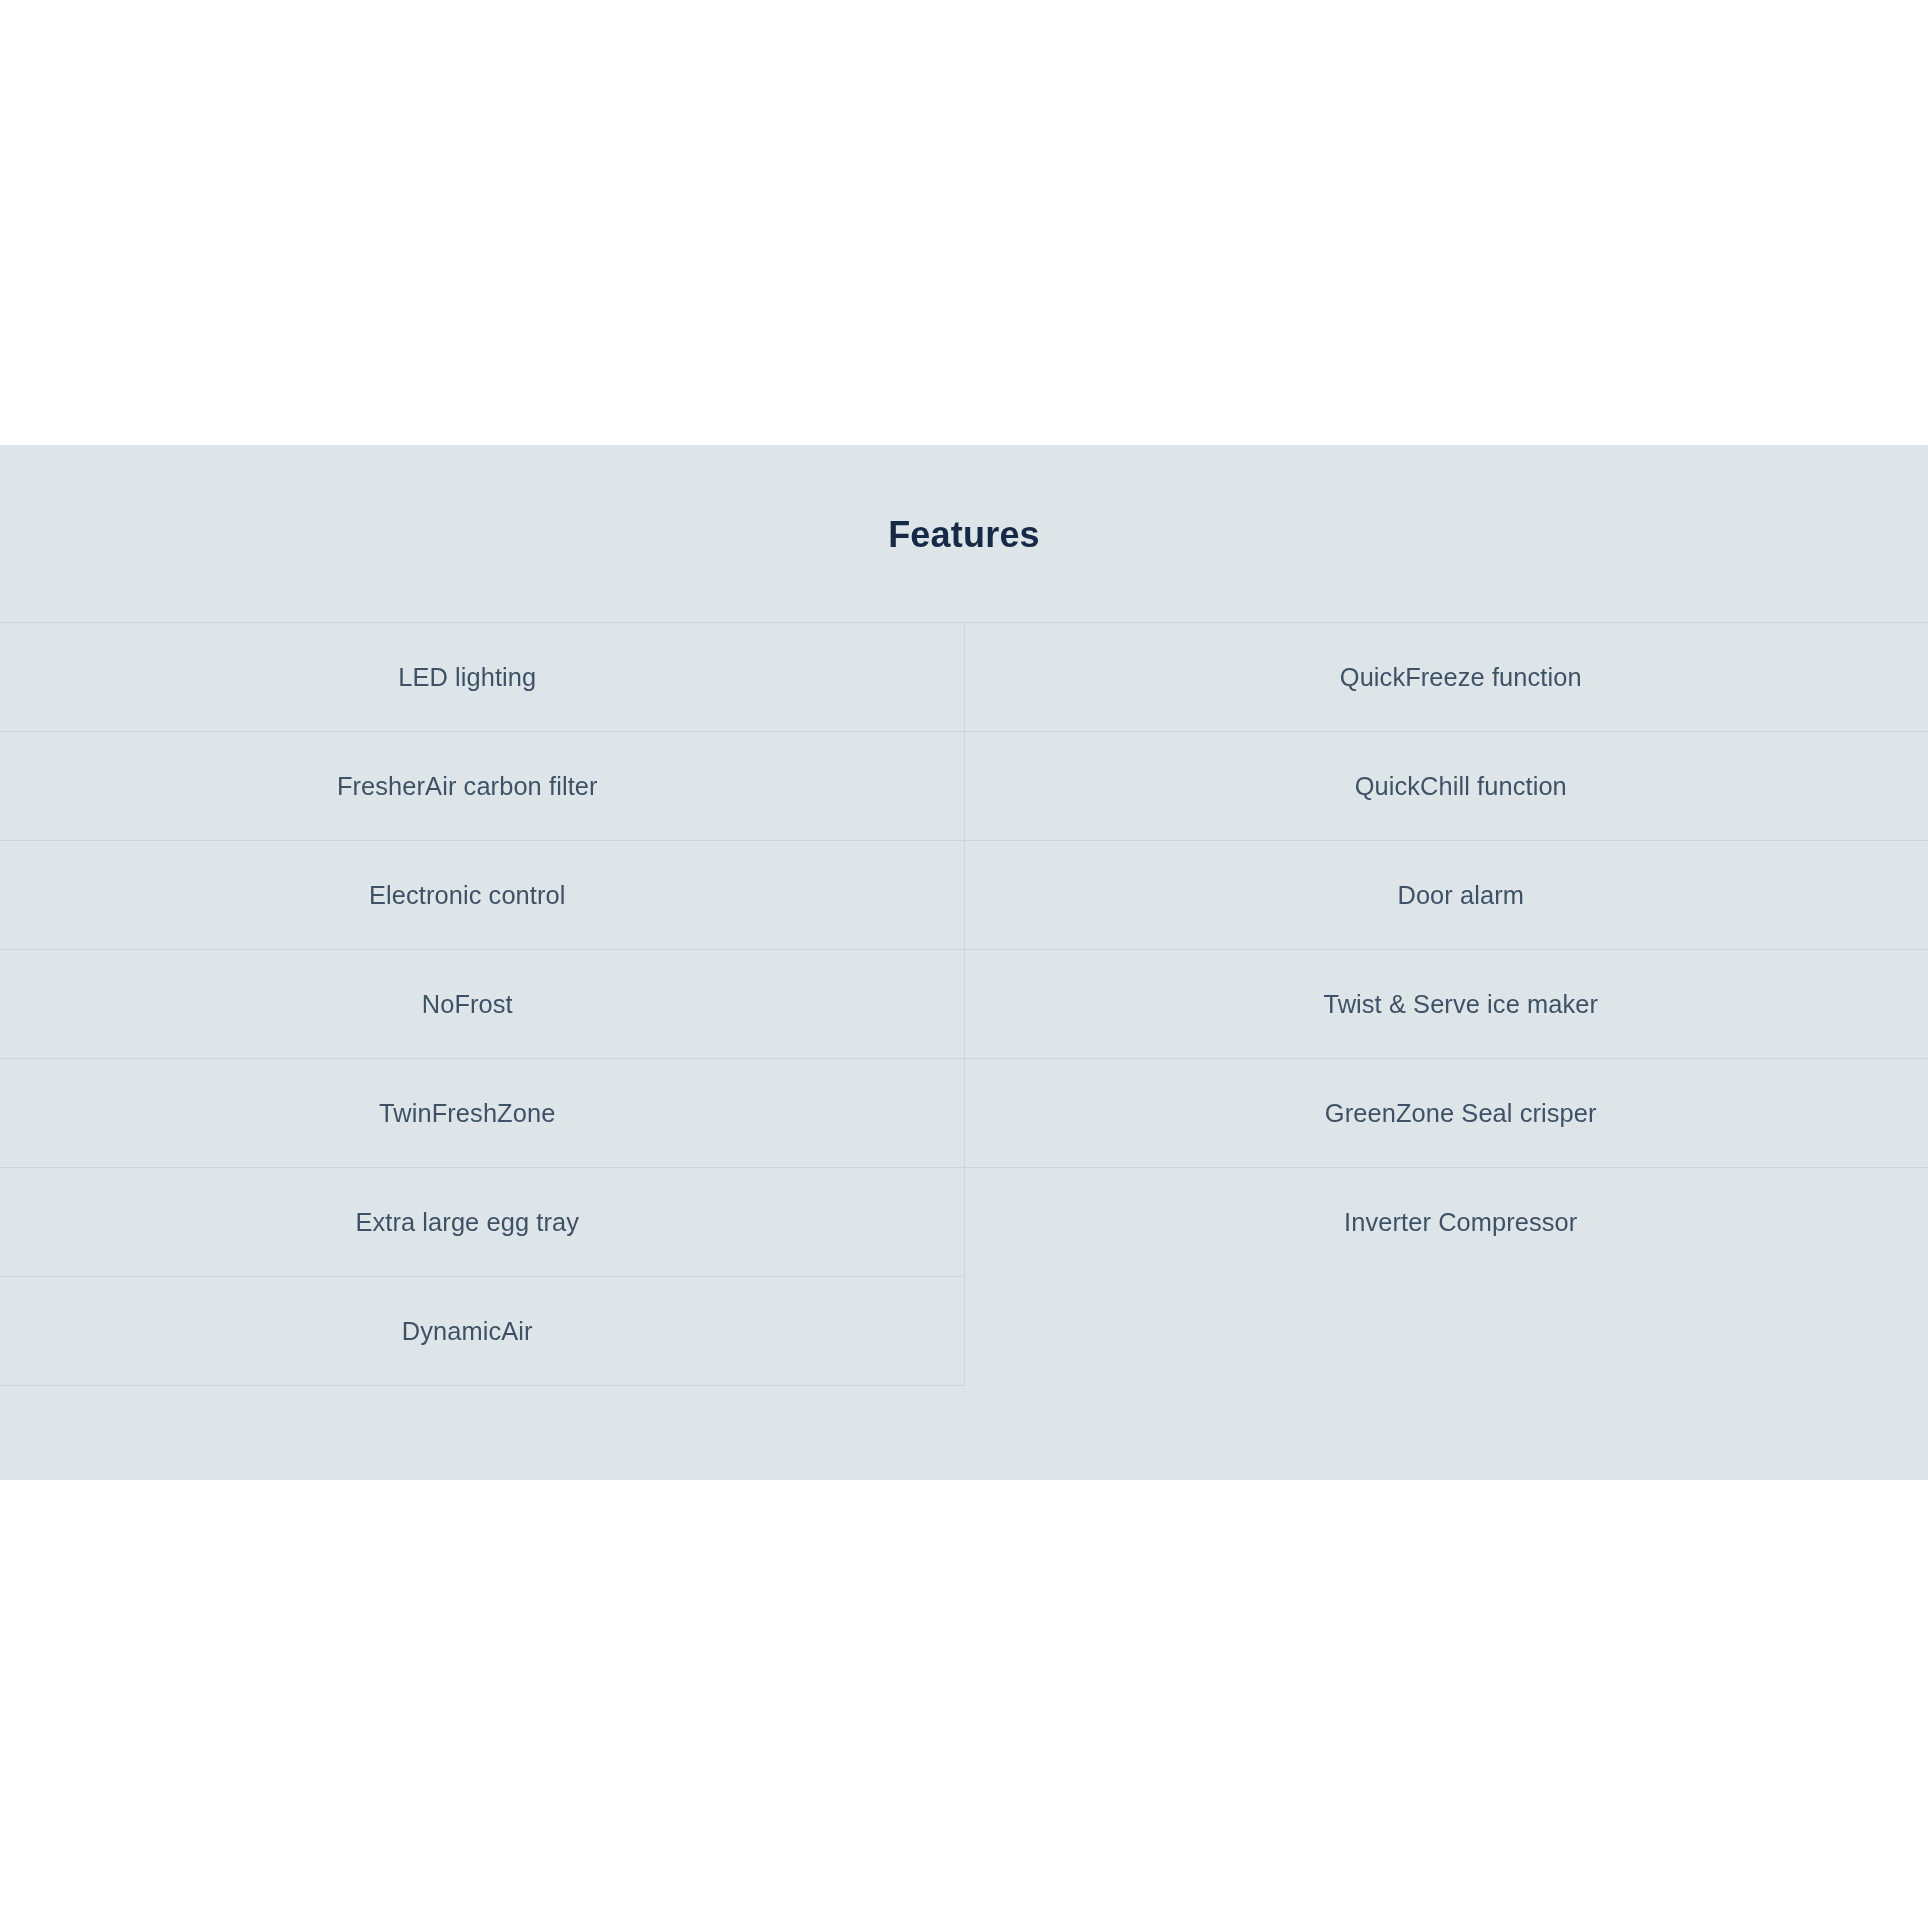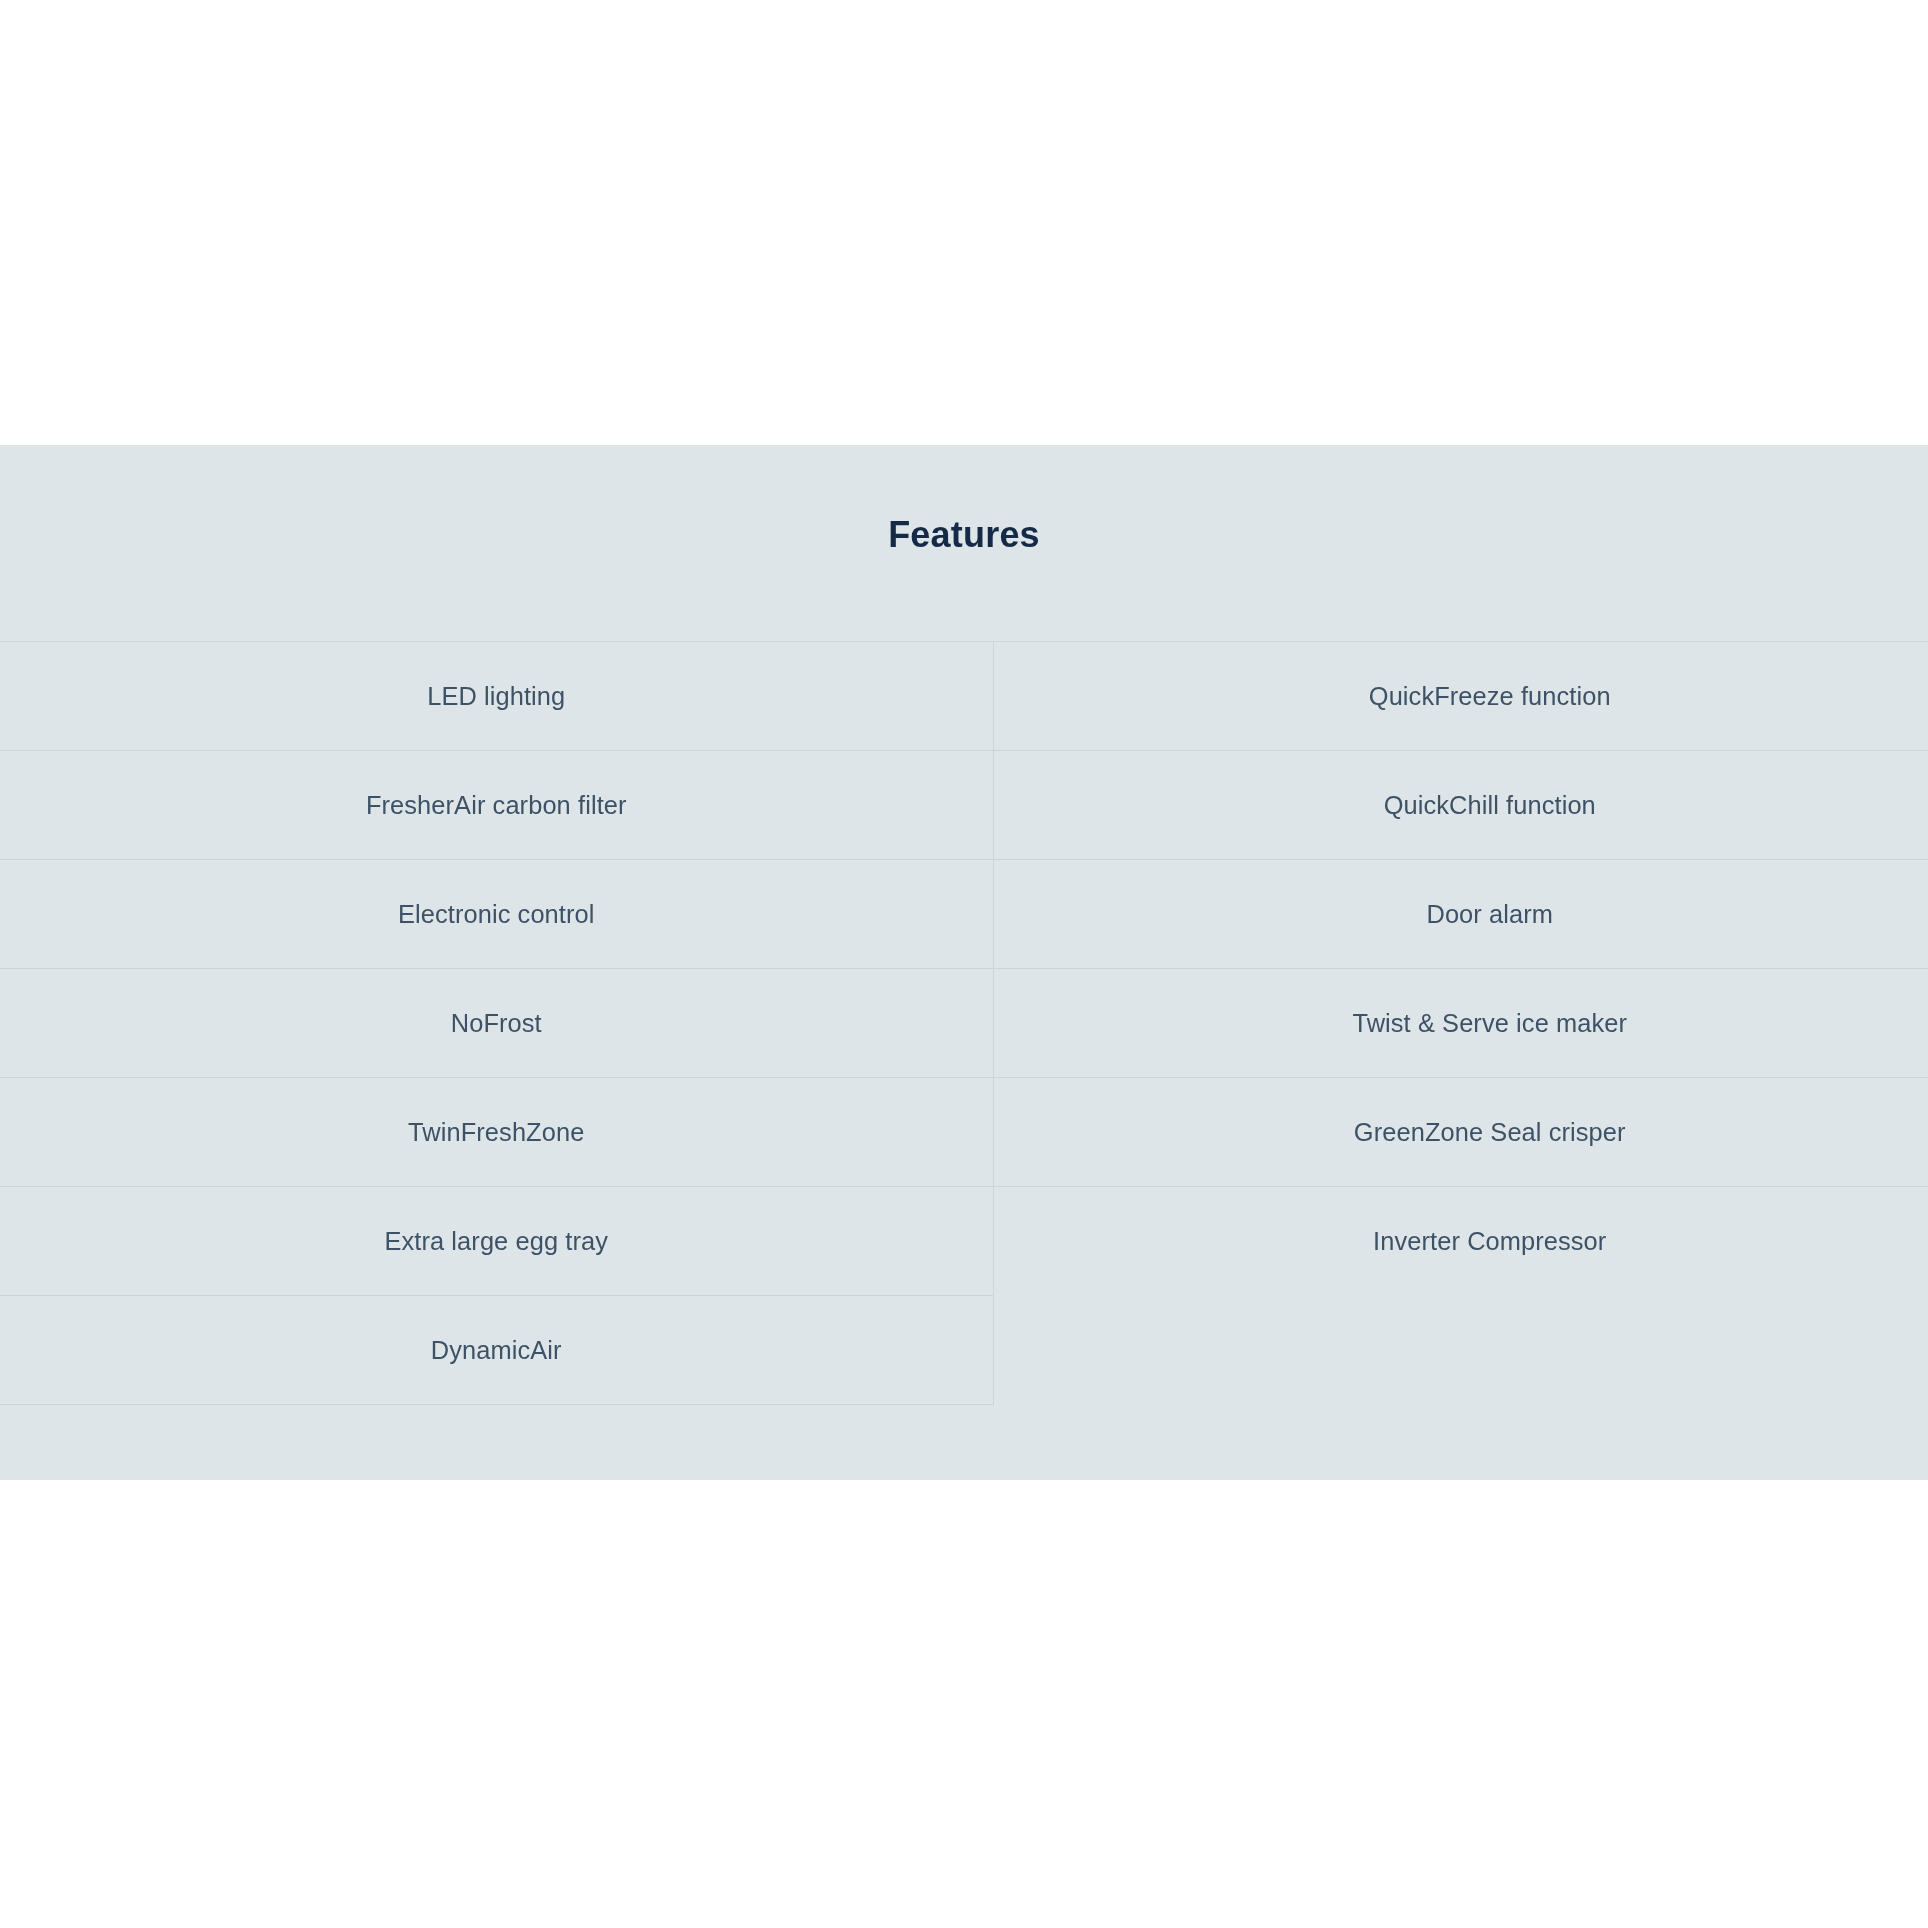--- a/index.html
+++ b/index.html
@@ -41,24 +41,24 @@
     font-weight: bold;
     letter-spacing: 0.2px;
     line-height: 1;
     margin: 0;
     padding-top: 72px;
     padding-bottom: 0;
   }
 
   
   .table-wrap {
-    margin-top: 88px;
+    margin-top: 69px;
     width: 100%;
     display: flex;
-    justify-content: flex-start;
+    justify-content: center;
   }
 
   table.features-table {
     border-collapse: collapse;
     table-layout: fixed;
     width: 1987px;          
     margin: 0;
   }
 
   table.features-table td {

